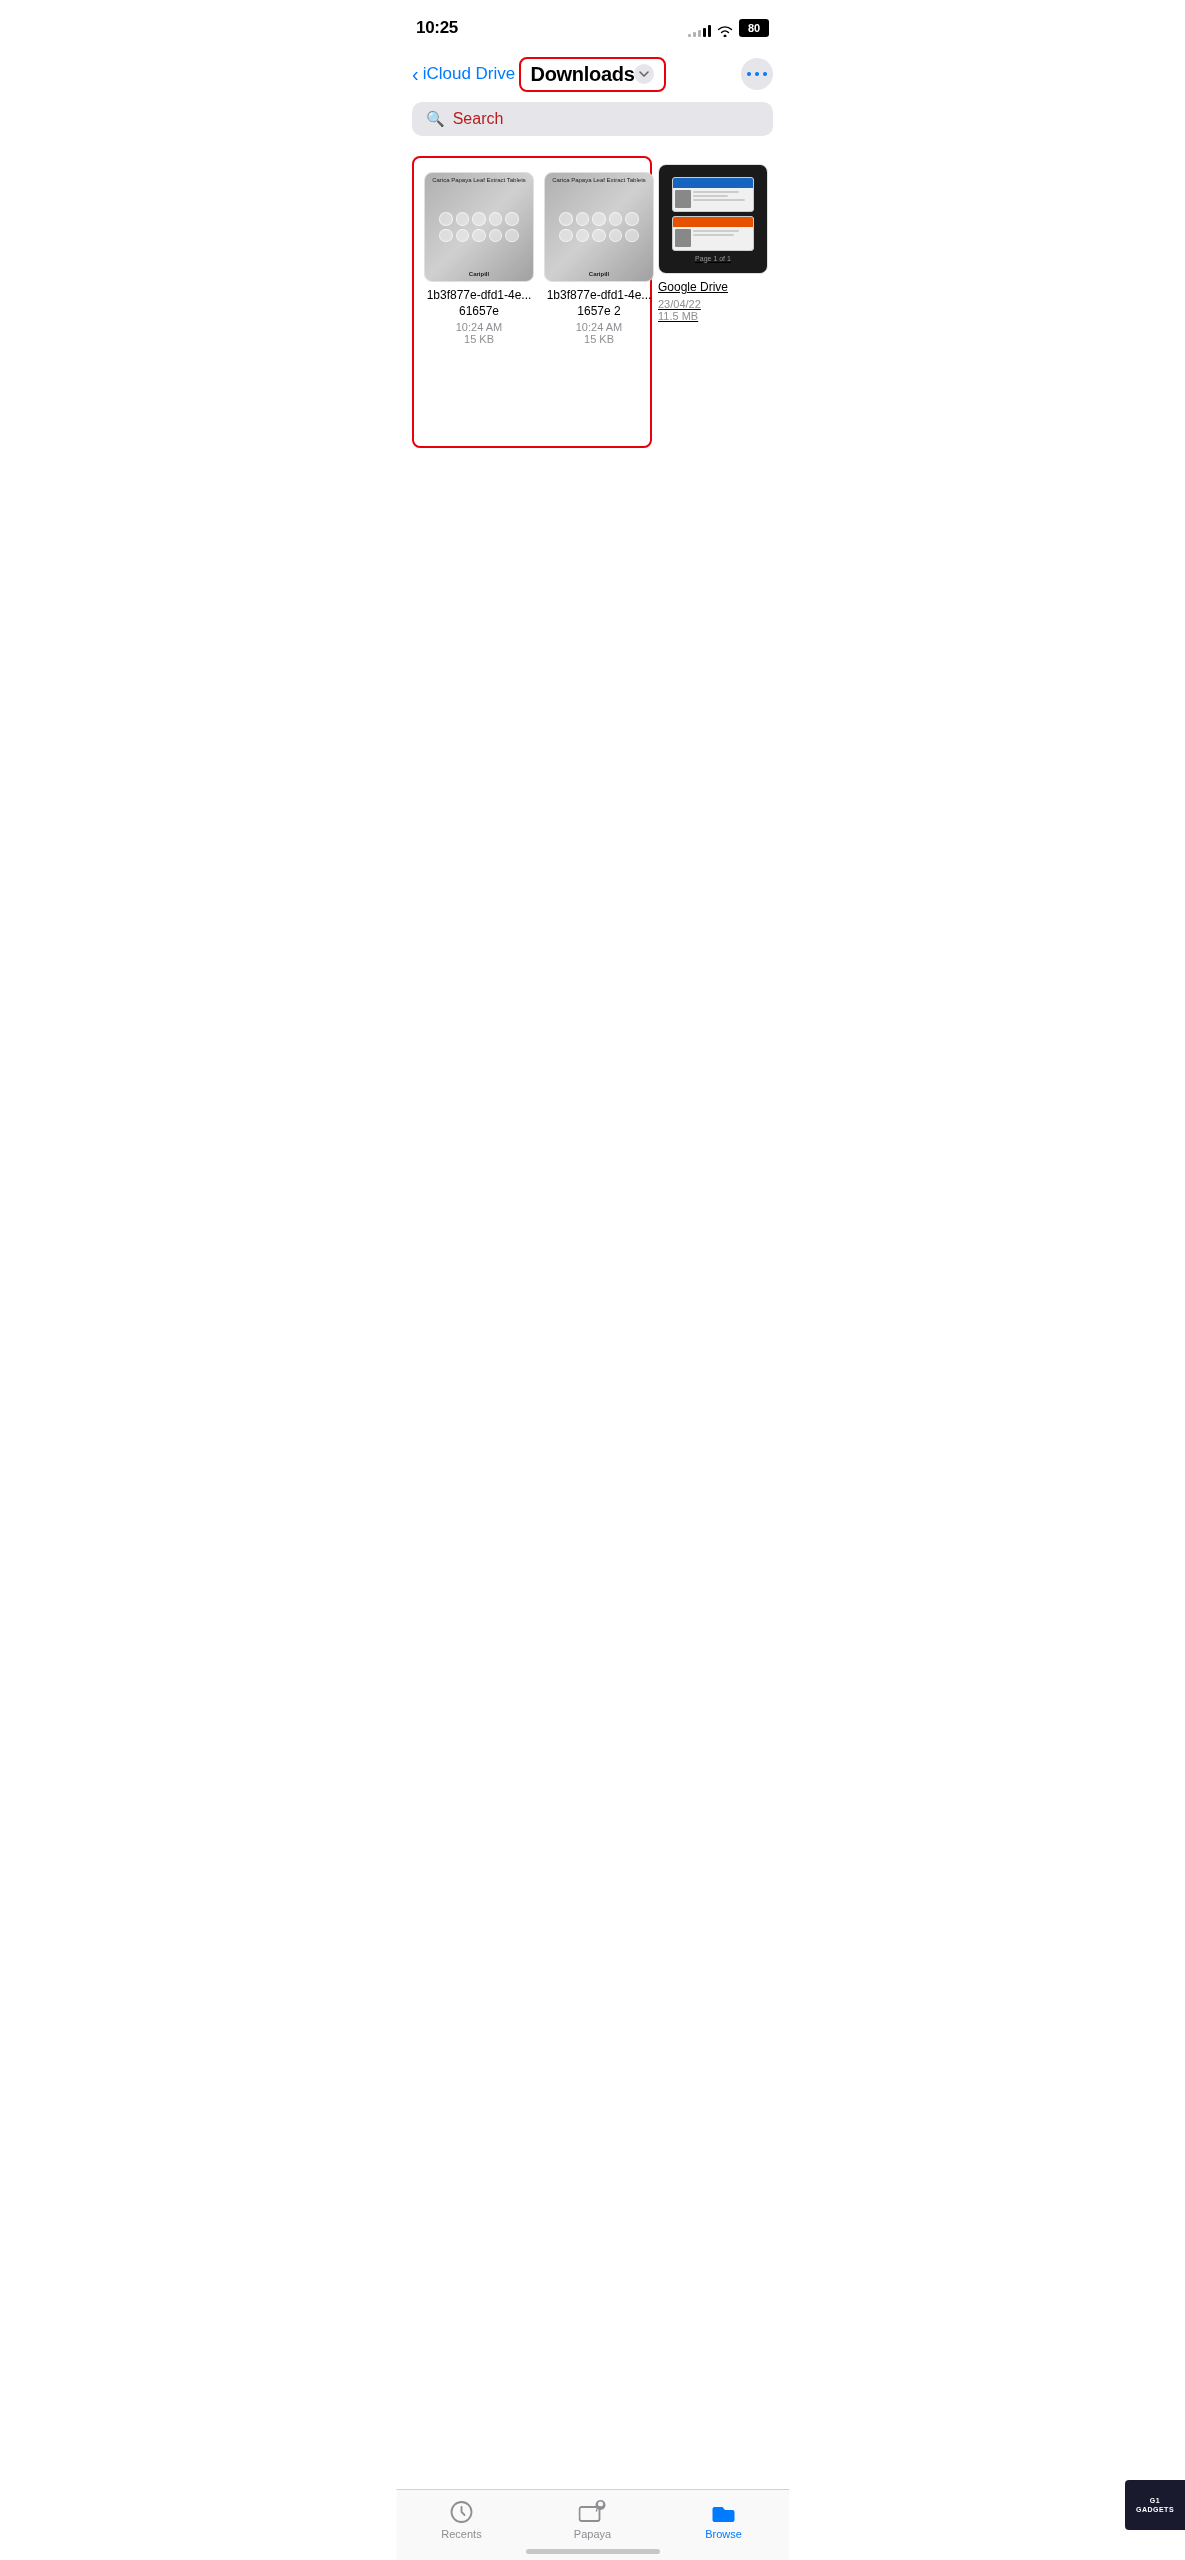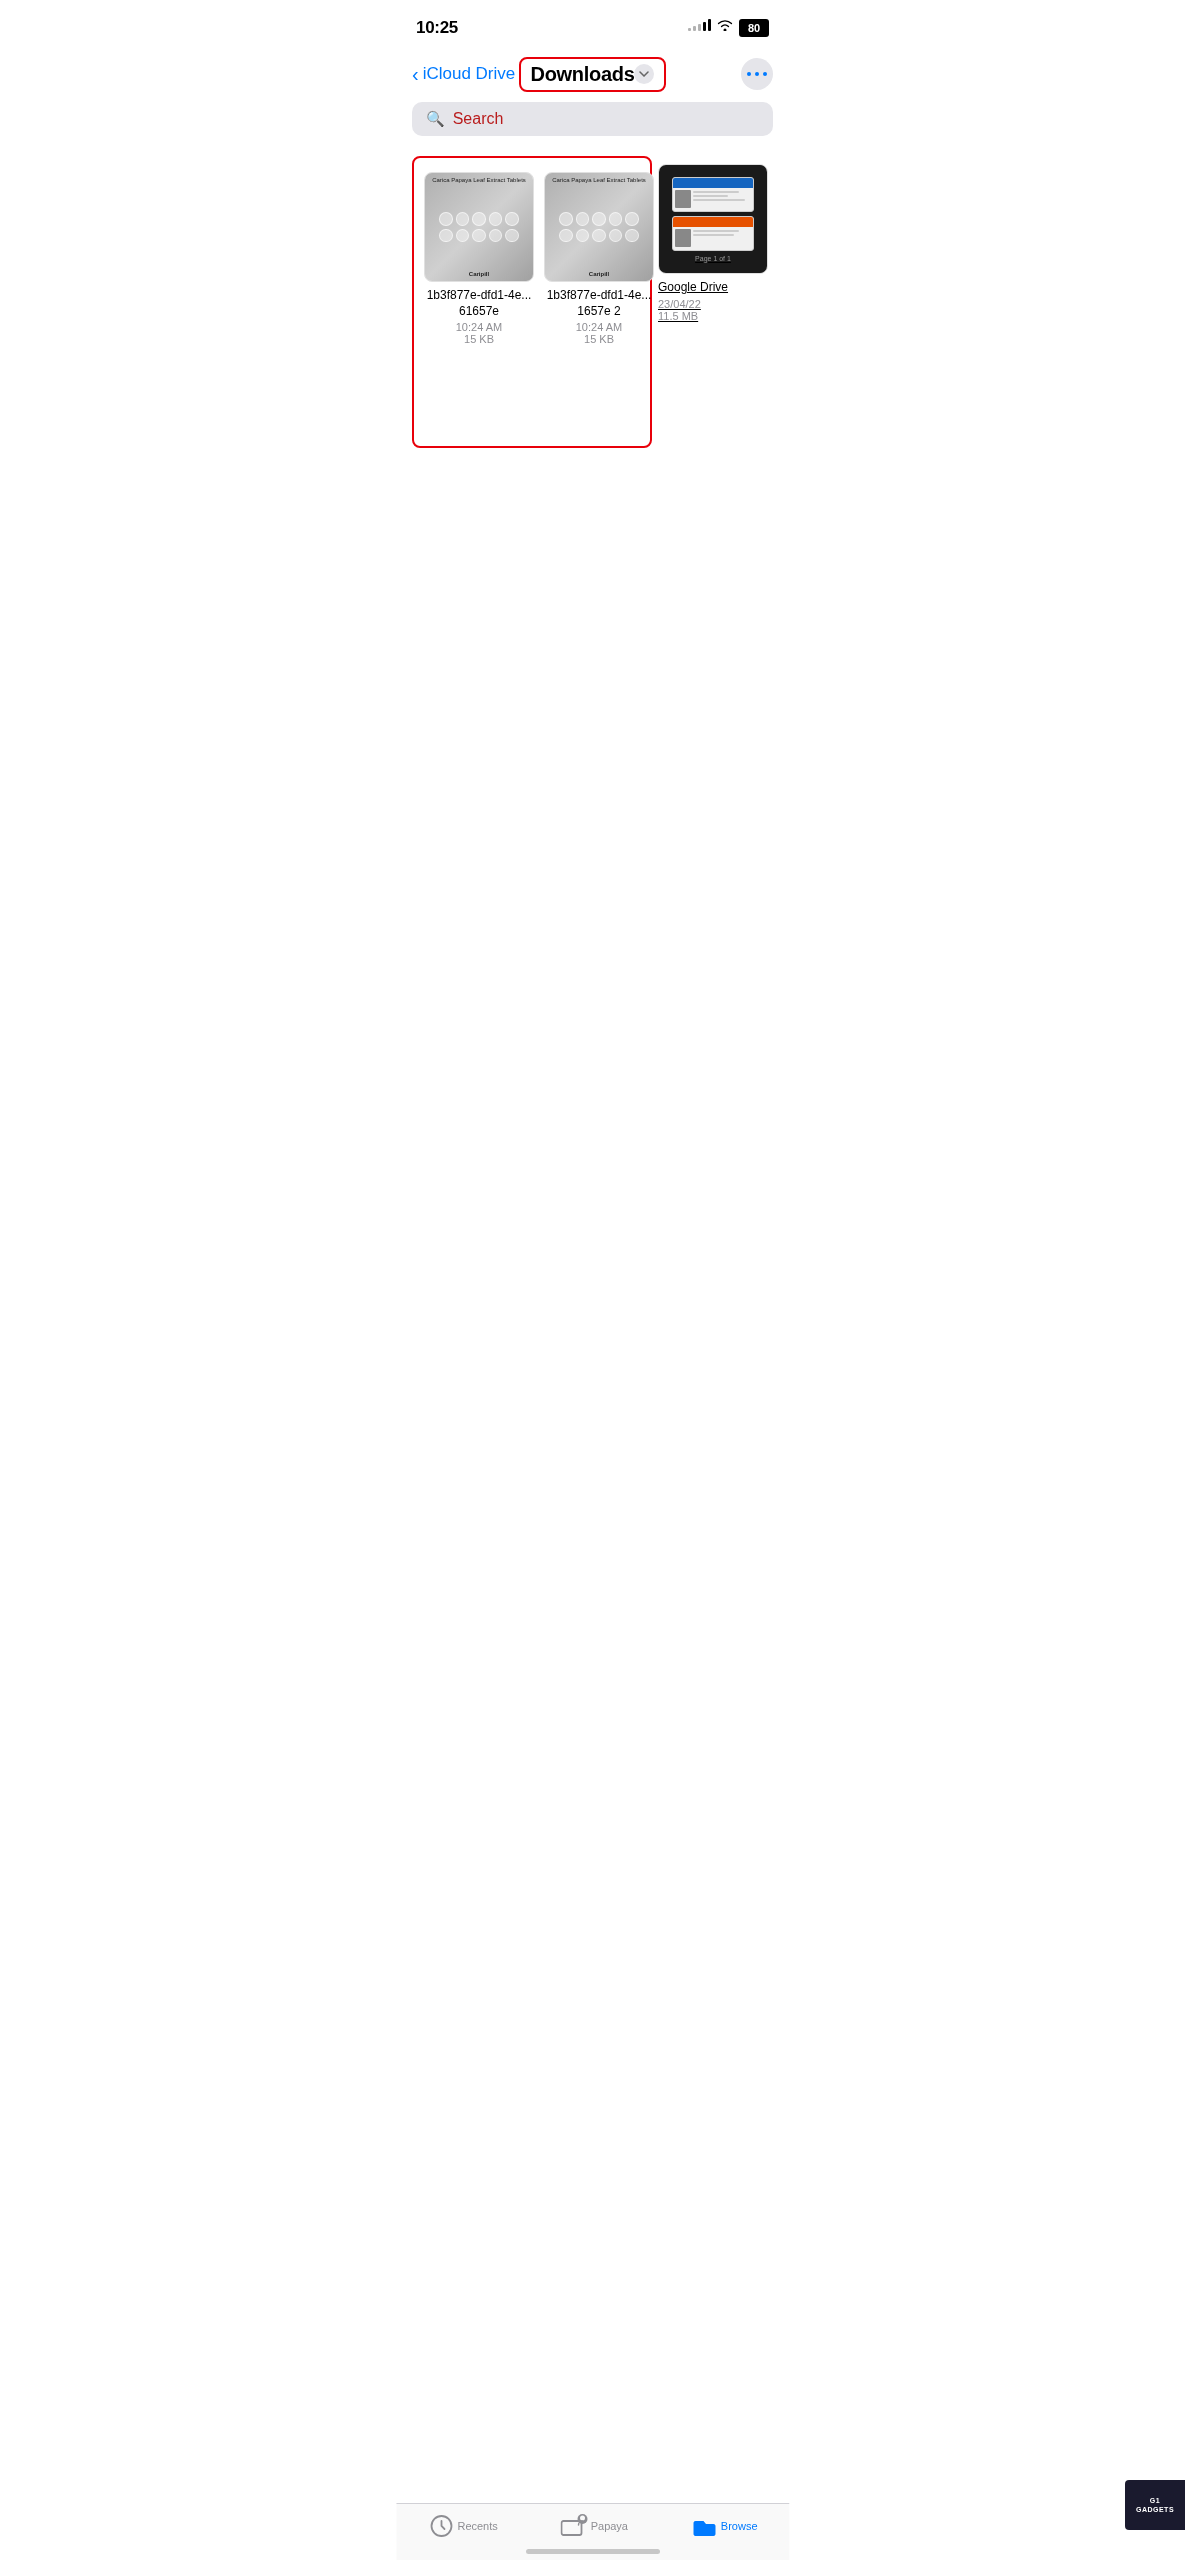--- a/index.html
+++ b/index.html
@@ -26,21 +26,21 @@
 
     .status-time {
       font-size: 17px;
       font-weight: 600;
       color: #000;
       letter-spacing: -0.3px;
     }
 
     .status-icons {
       display: flex;
-      align-items: flex-start;
+      align-items: flex-end;
       gap: 6px;
     }
 
     .signal-bars {
       display: flex;
       align-items: flex-end;
       gap: 2px;
       height: 12px;
     }
 
@@ -283,21 +283,21 @@
       border-top: 1px solid #d1d1d6;
       display: flex;
       justify-content: space-around;
       align-items: center;
       padding: 8px 0 20px 0;
       backdrop-filter: blur(10px);
     }
 
     .tab-item {
       display: flex;
-      flex-direction: row;
+      flex-direction: column;
       align-items: center;
       gap: 2px;
       cursor: pointer;
       min-width: 60px;
     }
 
     .tab-icon {
       width: 28px;
       height: 28px;
       display: flex;

